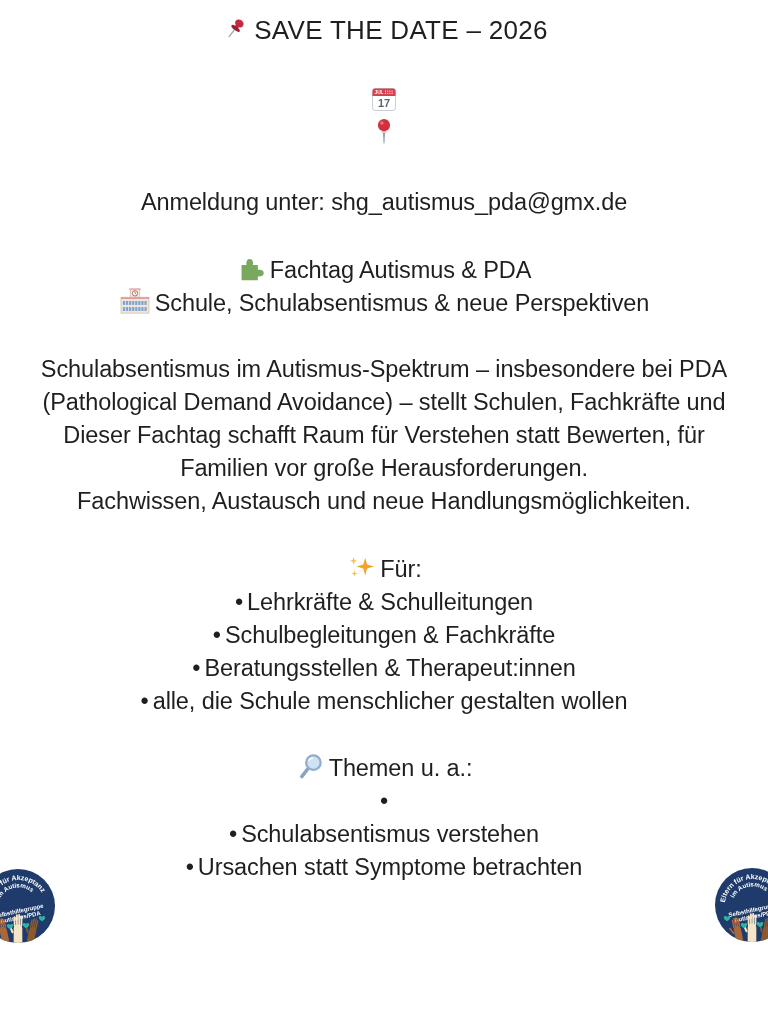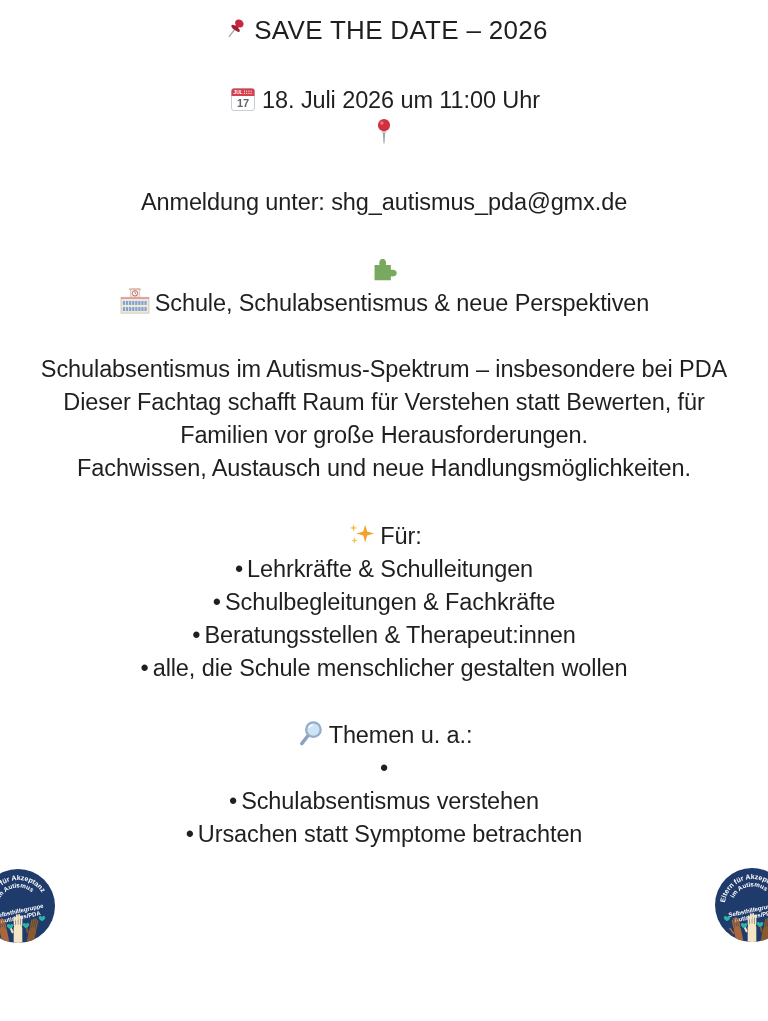--- a/index.html
+++ b/index.html
@@ -51,21 +51,20 @@
           <circle cx="18.7" cy="7.2" r="0.6"></circle>
           <circle cx="20.9" cy="7.2" r="0.6"></circle>
           <circle cx="23.1" cy="7.2" r="0.6"></circle>
         <circle cx="16.5" cy="9.4" r="0.6"></circle>
           <circle cx="18.7" cy="9.4" r="0.6"></circle>
           <circle cx="20.9" cy="9.4" r="0.6"></circle>
           <circle cx="23.1" cy="9.4" r="0.6"></circle>
       </g>
       <text x="15" y="23.2" font-size="11" font-weight="bold" fill="#5b6570" text-anchor="middle">17</text>
     </svg>
-    <span>18. Juli 2026 um 11:00 Uhr</span>
   </div>
 
   <div class="line">
     <svg class="emoji" width="22" height="30" viewBox="0 0 24 32">
       <polygon points="10.7,16.5 13.3,16.5 12.5,28.5 11.5,28.5" fill="#9aa2ab"></polygon>
       <ellipse cx="12" cy="16" rx="2.9" ry="1.2" fill="#c3c9cf"></ellipse>
       <circle cx="12" cy="8.5" r="6.6" fill="#d2303f"></circle>
       <circle cx="9.7" cy="6.1" r="1.9" fill="#e5717e"></circle>
     </svg>
   </div>
@@ -75,20 +74,21 @@
   <div class="line">
     <span>Anmeldung unter: shg_autismus_pda@gmx.de</span>
   </div>
 
   <div class="sp35"></div>
 
   <div class="line">
     <svg class="emoji" width="29" height="29" viewBox="0 0 32 32">
       <path d="M5,12 H10.5 C9.7,7.5 11.5,5.5 14,5.5 C16.5,5.5 18.3,7.5 17.5,12 H23 V17.5 C27.5,16.7 29.5,18.5 29.5,21 C29.5,23.5 27.5,25.3 23,24.5 V29 H5 Z" fill="#78a95e"></path>
     </svg>
+    <span>Fachtag Autismus &amp; PDA</span>
   </div>
 
   <div class="line">
     <svg class="emoji" width="32" height="28" viewBox="0 0 34 30">
       <rect x="11" y="1.5" width="12" height="2" fill="#dc9aa4"></rect>
       <rect x="12" y="2.5" width="10" height="8.5" fill="#f6efdf" stroke="#c8bfa5" stroke-width="0.8"></rect>
       <circle cx="17" cy="6.8" r="2.9" fill="#ffffff" stroke="#c4454f" stroke-width="0.9"></circle>
       <path d="M17,6.8 L17,4.9 M17,6.8 L18.3,7.6" stroke="#555555" stroke-width="0.7" fill="none"></path>
       <rect x="2" y="11" width="30" height="17" fill="#efe8d6" stroke="#c8bfa5" stroke-width="0.8"></rect>
       <rect x="2" y="11" width="30" height="1.8" fill="#dc9aa4"></rect>
@@ -114,20 +114,23 @@
     <span>Schule, Schulabsentismus &amp; neue Perspektiven</span>
   </div>
 
   <div class="sp33"></div>
 
   <div>
     <div class="line">
         <span>Schulabsentismus im Autismus-Spektrum – insbesondere bei PDA</span>
       </div>
     <div class="line">
+        <span>(Pathological Demand Avoidance) – stellt Schulen, Fachkräfte und</span>
+      </div>
+    <div class="line">
         <span>Dieser Fachtag schafft Raum für Verstehen statt Bewerten, für</span>
       </div>
     <div class="line">
         <span>Familien vor große Herausforderungen.</span>
       </div>
     <div class="line">
         <span>Fachwissen, Austausch und neue Handlungsmöglichkeiten.</span>
       </div>
   </div>
 

